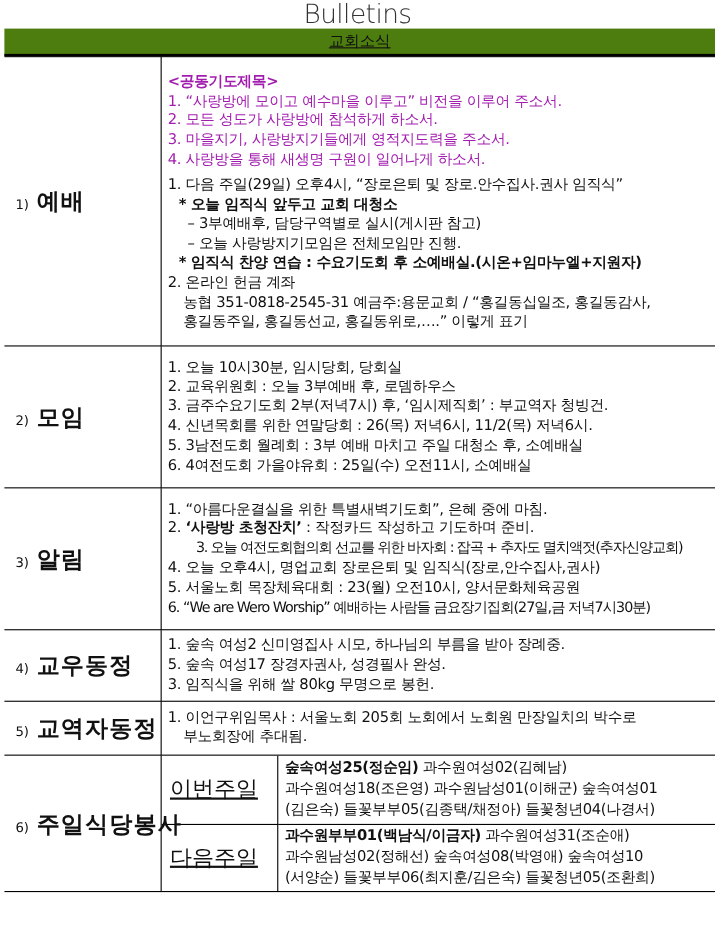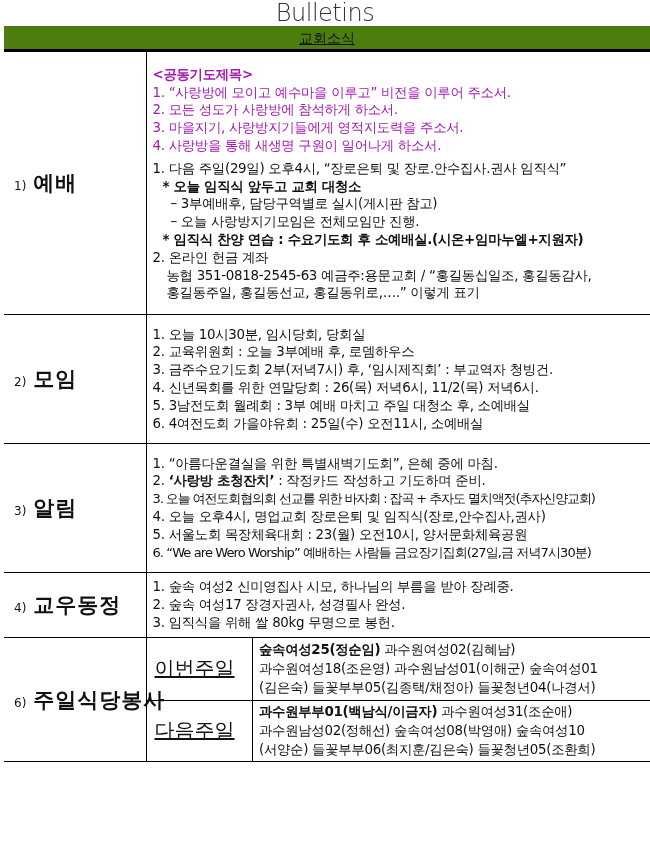--- a/index.html
+++ b/index.html
@@ -65,21 +65,21 @@
       <div class="ln blue">2. 모든 성도가 사랑방에 참석하게 하소서.</div>
       <div class="ln blue">3. 마을지기, 사랑방지기들에게 영적지도력을 주소서.</div>
       <div class="ln blue">4. 사랑방을 통해 새생명 구원이 일어나게 하소서.</div>
       <div style="height:5px"></div>
       <div class="ln">1. 다음 주일(29일) 오후4시, “장로은퇴 및 장로.안수집사.권사 임직식”</div>
       <div class="ln ind1 b">* 오늘 임직식 앞두고 교회 대청소</div>
       <div class="ln ind3">– 3부예배후, 담당구역별로 실시(게시판 참고)</div>
       <div class="ln ind3">– 오늘 사랑방지기모임은 전체모임만 진행.</div>
       <div class="ln ind1 b">* 임직식 찬양 연습 : 수요기도회 후 소예배실.(시온+임마누엘+지원자)</div>
       <div class="ln">2. 온라인 헌금 계좌</div>
-      <div class="ln ind2">농협 351-0818-2545-63 예금주:용문교회 / “홍길동십일조, 홍길동감사,</div>
+      <div class="ln ind2">농협 351-0818-2545-31 예금주:용문교회 / “홍길동십일조, 홍길동감사,</div>
       <div class="ln ind2">홍길동주일, 홍길동선교, 홍길동위로,….” 이렇게 표기</div>
     </td>
   </tr>
 
   <tr style="height:129px;">
     <td class="lab">
       <span class="num">2)</span><span class="txt">모임</span>
     </td>
     <td class="cnt">
       <div class="ln">1. 오늘 10시30분, 임시당회, 당회실</div>
@@ -91,38 +91,47 @@
     </td>
   </tr>
 
   <tr style="height:129px;">
     <td class="lab">
       <span class="num">3)</span><span class="txt">알림</span>
     </td>
     <td class="cnt">
       <div class="ln">1. “아름다운결실을 위한 특별새벽기도회”, 은혜 중에 마침.</div>
       <div class="ln"><span>2. </span><span class="b">‘사랑방 초청잔치’</span><span> : 작정카드 작성하고 기도하며 준비.</span></div>
-      <div class="ln" style="letter-spacing:-1.1px;font-size:13px;">3. 오늘 여전도회협의회 선교를 위한 바자회 : 잡곡 + 추자도 멸치액젓(추자신양교회)</div>
+      <div class="ln" style="letter-spacing:-1.1px;font-size:13px;text-align:center;">3. 오늘 여전도회협의회 선교를 위한 바자회 : 잡곡 + 추자도 멸치액젓(추자신양교회)</div>
       <div class="ln">4. 오늘 오후4시, 명업교회 장로은퇴 및 임직식(장로,안수집사,권사)</div>
       <div class="ln">5. 서울노회 목장체육대회 : 23(월) 오전10시, 양서문화체육공원</div>
       <div class="ln" style="letter-spacing:-0.9px;font-size:13px;">6. “We are Wero Worship” 예배하는 사람들 금요장기집회(27일,금 저녁7시30분)</div>
     </td>
   </tr>
 
   <tr style="height:65px;">
     <td class="lab">
       <span class="num">4)</span><span class="txt">교우동정</span>
     </td>
     <td class="cnt">
       <div class="ln">1. 숲속 여성2 신미영집사 시모, 하나님의 부름을 받아 장례중.</div>
-      <div class="ln">2. 숲속 여성17 장경자권사, 성경필사 완성.</div>
+      <div class="ln">5. 숲속 여성17 장경자권사, 성경필사 완성.</div>
       <div class="ln">3. 임직식을 위해 쌀 80kg 무명으로 봉헌.</div>
     </td>
   </tr>
 
+  <tr style="height:49px;">
+    <td class="lab">
+      <span class="num">5)</span><span class="txt">교역자동정</span>
+    </td>
+    <td class="cnt">
+      <div class="ln">1. 이언구위임목사 : 서울노회 205회 노회에서 노회원 만장일치의 박수로</div>
+      <div class="ln ind2">부노회장에 추대됨.</div>
+    </td>
+  </tr>
 
   <tr style="height:123px;">
     <td class="lab">
       <span class="num">6)</span><span class="txt">주일식당봉사</span>
     </td>
     <td class="nested">
       <table class="inner">
         <tbody>
               <tr class="first" style="height:62px;">
           <td class="sub">이번주일</td>

